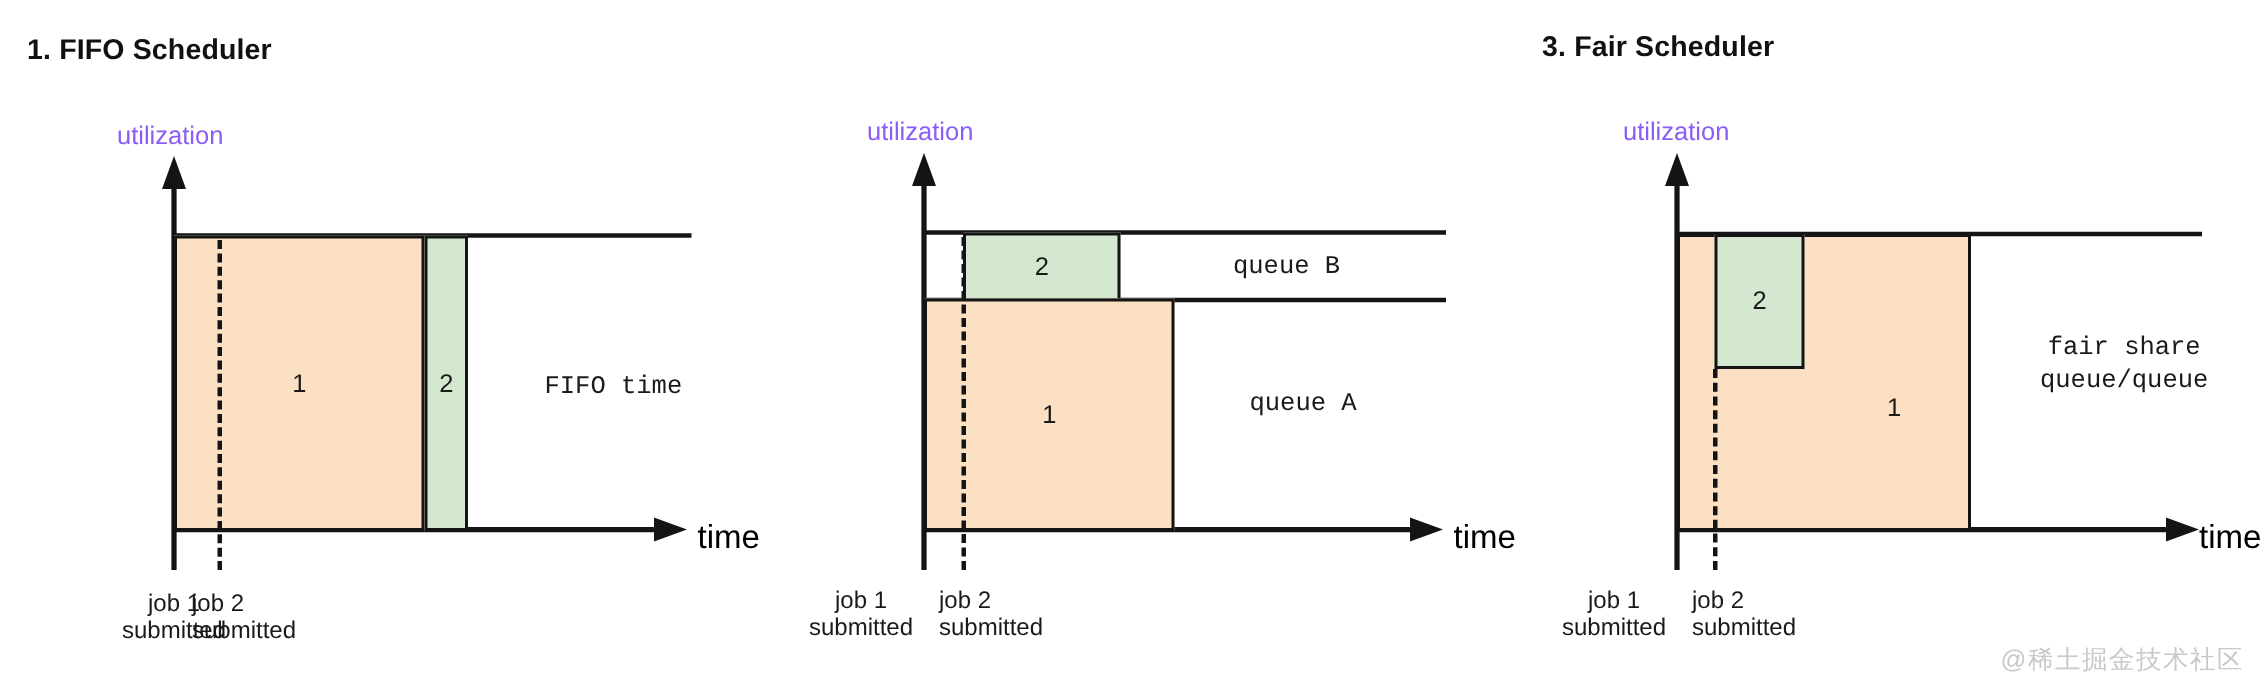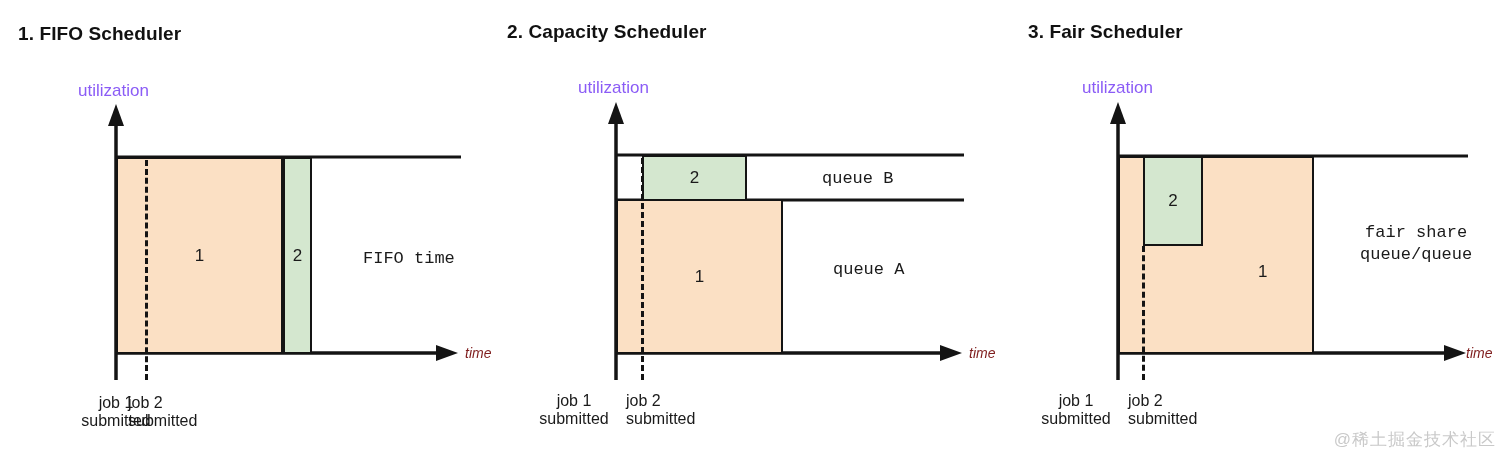--- a/index.html
+++ b/index.html
@@ -35,24 +35,23 @@
   }
 
   .axis-label-y {
     position: absolute;
     font-size: 17px;
     white-space: nowrap;
     color: #8b5cf6;
   }
   .axis-label-x {
     position: absolute;
-    font-size: 14px;
-    white-space: nowrap;
-    color: #7f1d1d;
-    font-style: italic;
+    font-size: 22px;
+    white-space: nowrap;
+    color: #000000;
   }
 
   .axis-svg {
     position: absolute;
     left: 0;
     top: 0;
     width: 504px;
     height: 461px;
     overflow: visible;
   }
@@ -142,21 +141,20 @@
   </div>
 
   <div class="job-mark" style="left:128px; top:394px; width:100px; text-align:left;">
     <div>job 2</div>
     <div>submitted</div>
   </div>
 </div>
 
 <div class="panel" id="panel-2">
 
-  <div class="panel-title" style="left:3px; top:21px;">2. Capacity Scheduler</div>
 
   <div class="axis-label-y" style="left:74px; top:78px;">utilization</div>
 
   <svg class="axis-svg" viewBox="0 0 504 461">
     <line x1="112" y1="120" x2="112" y2="380" stroke="#141414" stroke-width="3.5"></line>
     <polygon points="112,102 104,124 120,124" fill="#141414"></polygon>
     <line x1="112" y1="353" x2="440" y2="353" stroke="#141414" stroke-width="3.5"></line>
     <polygon points="458,353 436,345 436,361" fill="#141414"></polygon>
 
     <line x1="112" y1="155" x2="460" y2="155" stroke="#141414" stroke-width="3"></line>

